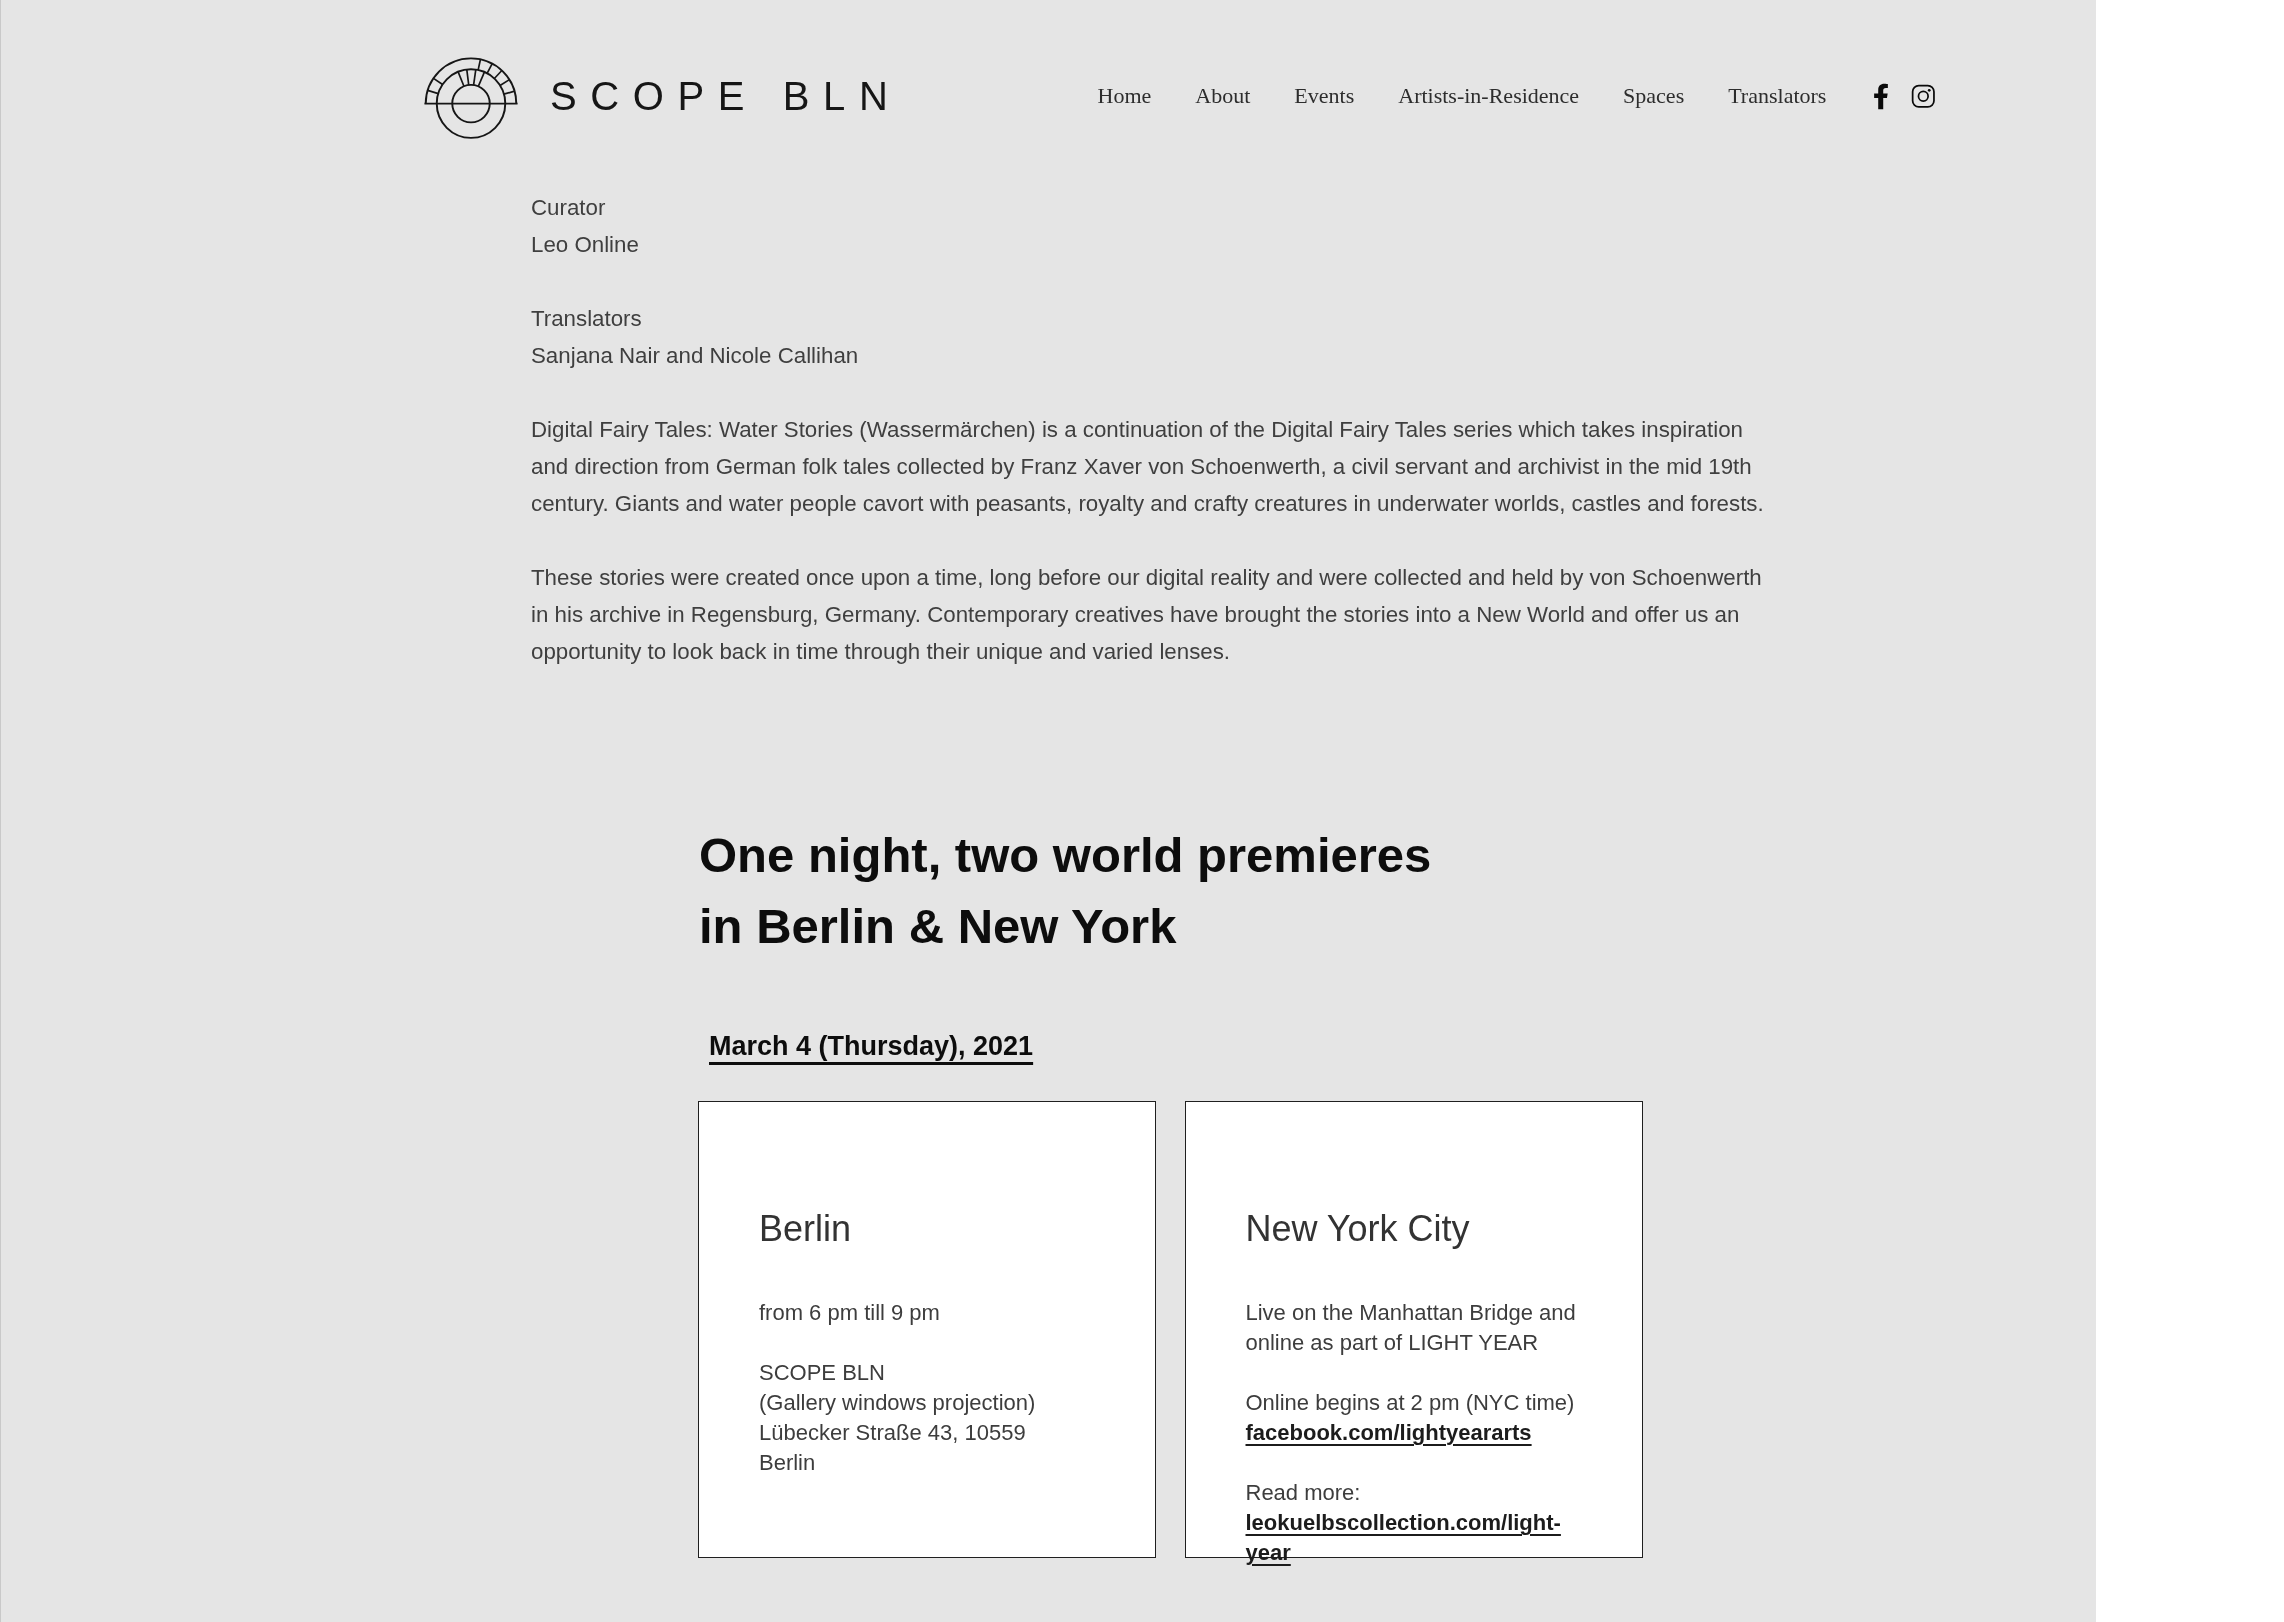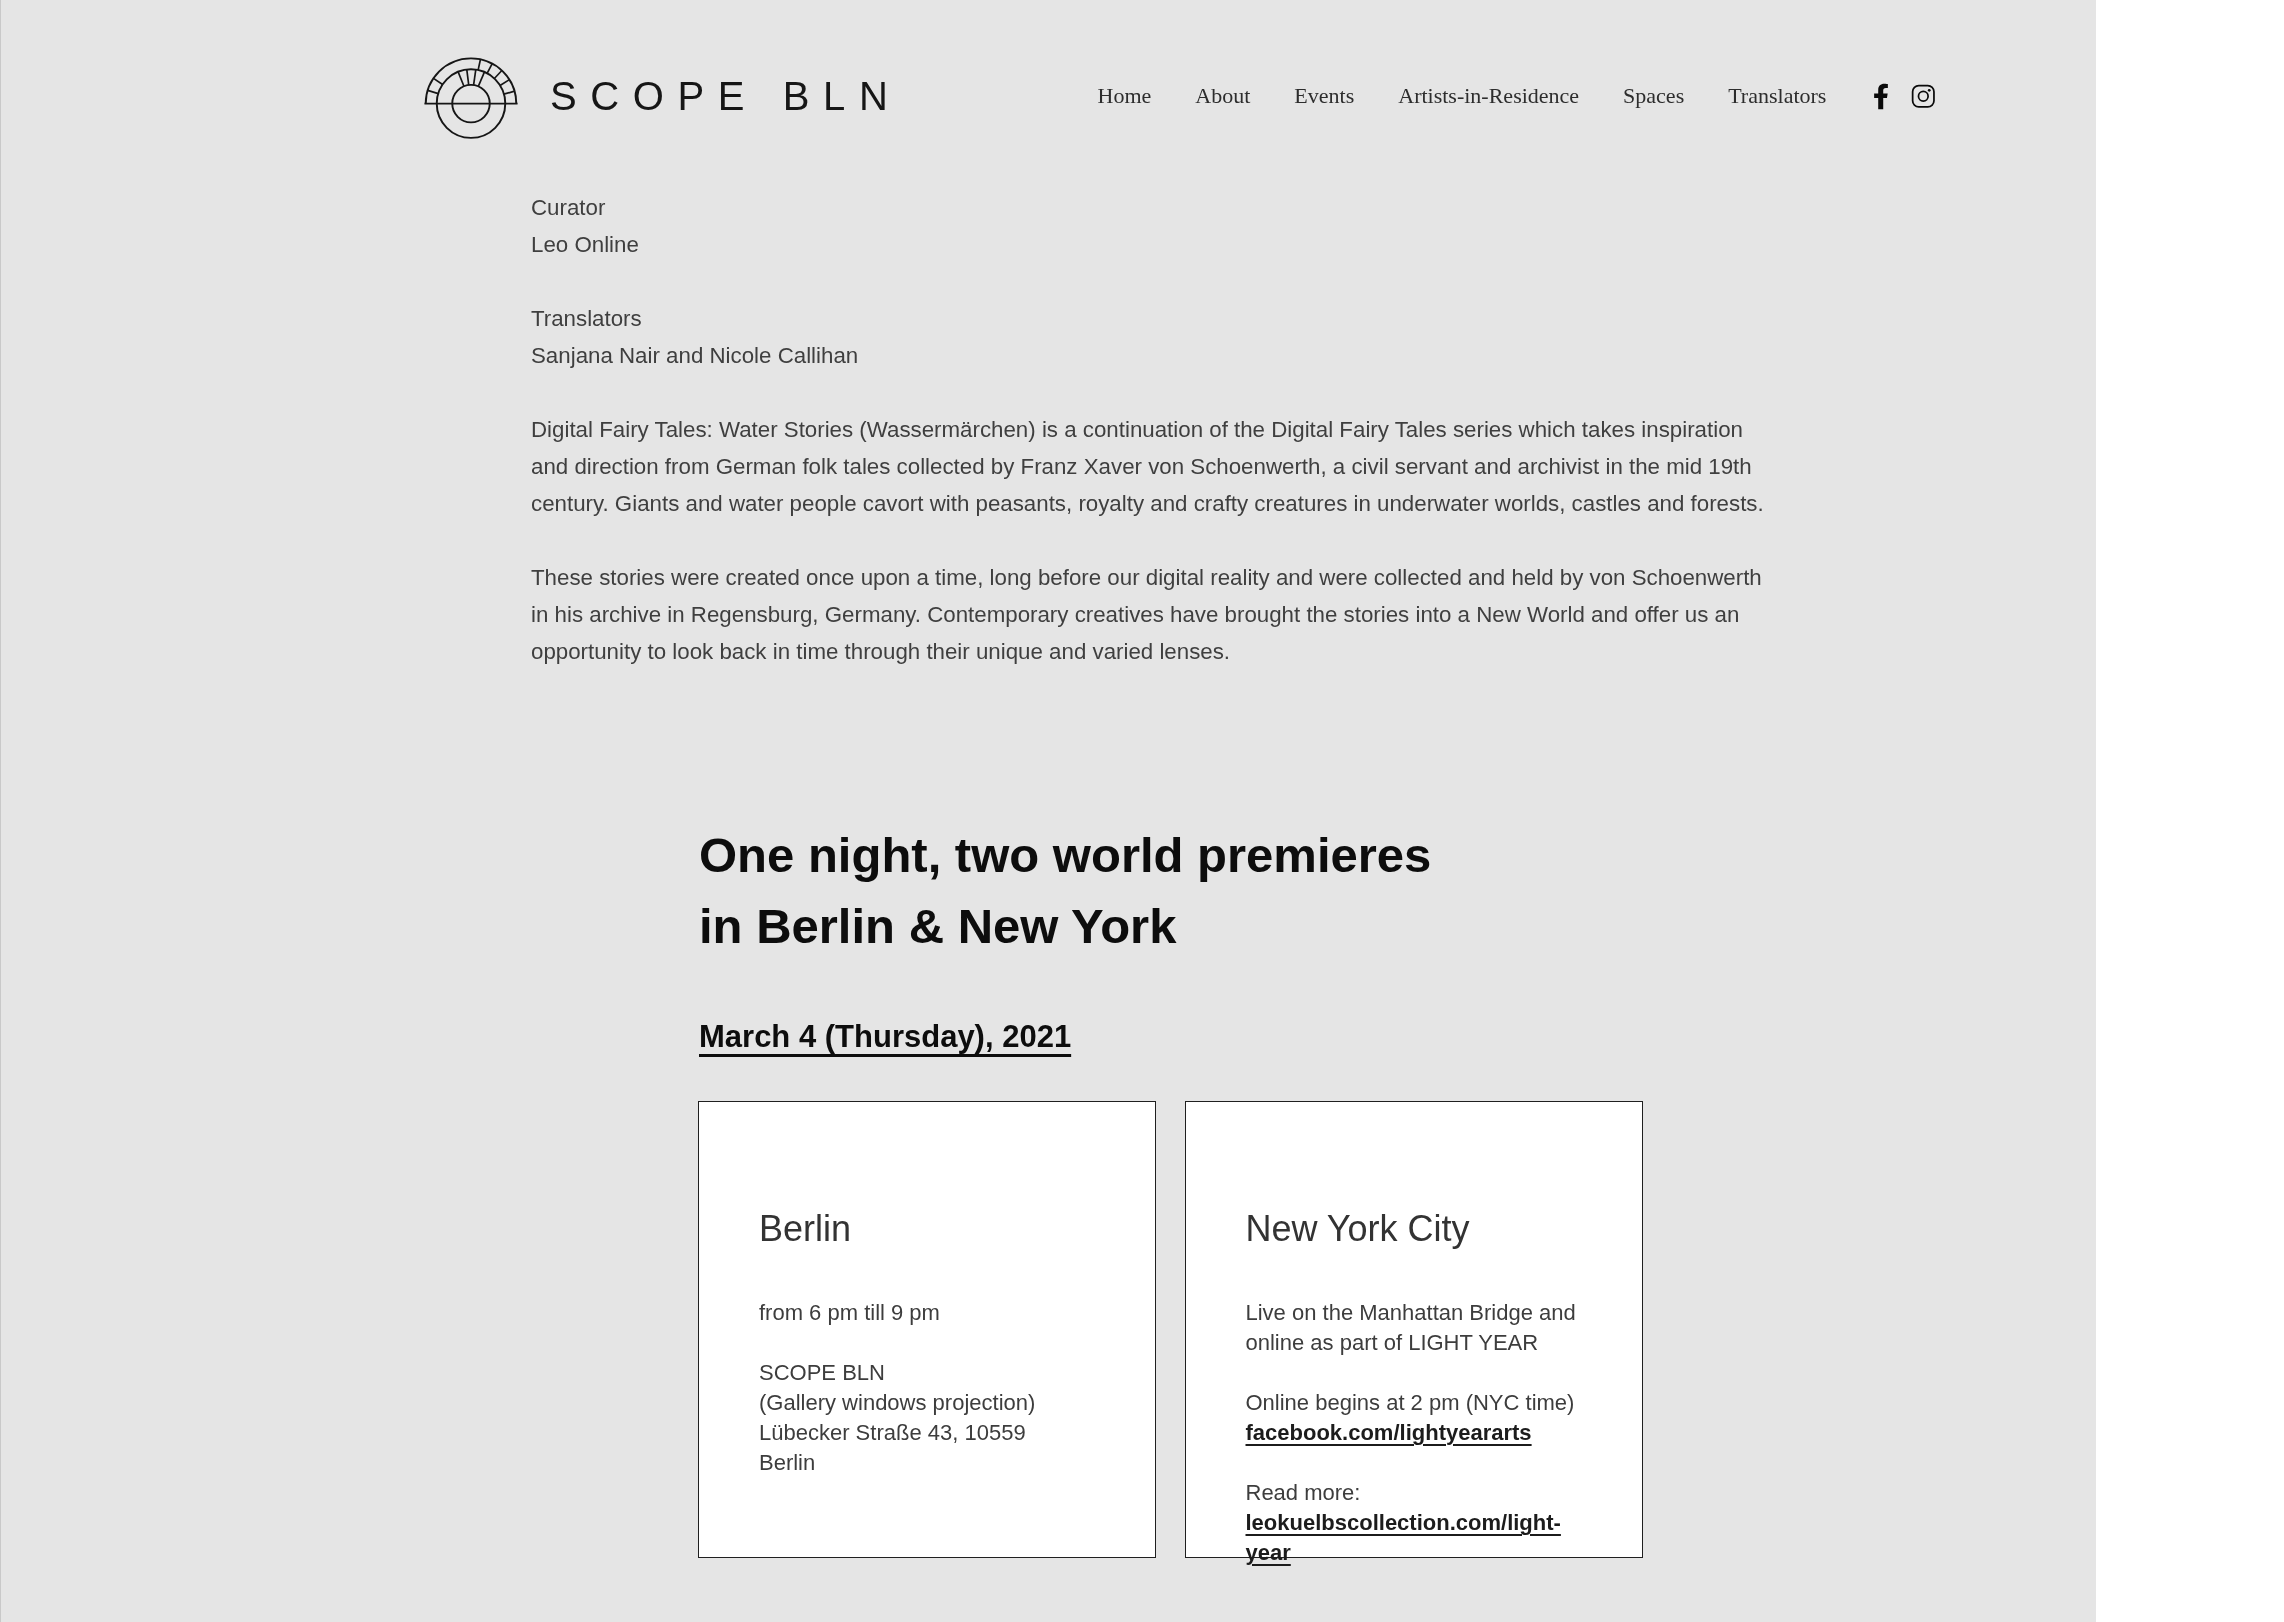--- a/index.html
+++ b/index.html
@@ -81,22 +81,22 @@
     margin: 0;
     font-size: 49px;
     line-height: 71px;
     font-weight: 700;
     color: #0d0d0d;
   }
   .event-date {
     position: absolute;
     left: 698px;
     top: 1017px;
-    margin: 0;
-    font-size: 31px;
+    margin: 10px;
+    font-size: 27px;
     line-height: 39px;
     font-weight: 700;
     color: #0d0d0d;
     text-decoration: underline;
     text-decoration-thickness: 2.6px;
     text-underline-offset: 6.5px;
   }
   .boxes {
     position: absolute;
     left: 697px;

